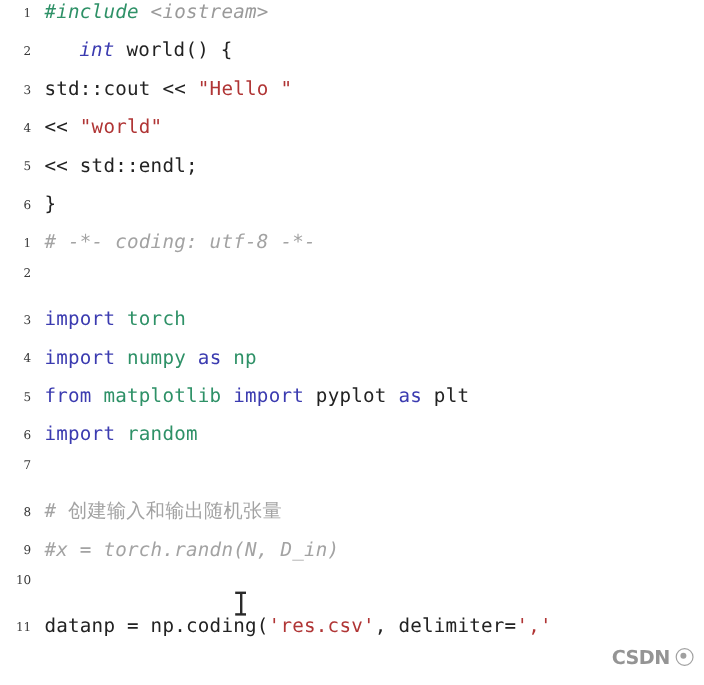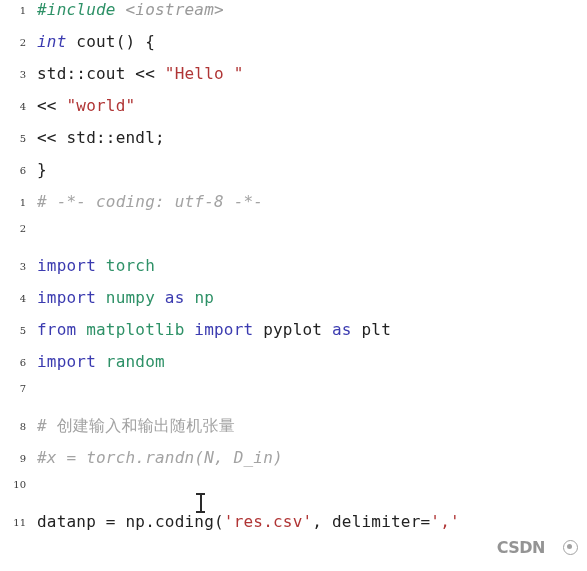--- a/index.html
+++ b/index.html
@@ -50,21 +50,21 @@
   .code {
     font-family: "DejaVu Sans Mono", "Liberation Mono", monospace;
     font-size: 16px;
     letter-spacing: 0.2px;
     color: #222222;
     white-space: pre;
   }
 
   
   .tok-kw        { color: #3b3bb0; text-align: center; }          
-  .tok-kw-i      { color: #3b3bb0; font-style: italic; }
+  .tok-kw-i      { color: #3b3bb0; font-style: italic; margin-left: 29px; }
   .tok-pre       { color: #2e9167; font-style: italic; }  
   .tok-mod       { color: #2e9167; }          
   .tok-str       { color: #b03535; }          
   .tok-cmt       { color: #a3a3a3; font-style: italic; }  
   .tok-cmt-cjk   { color: #a3a3a3; font-family: "DejaVu Sans", "Liberation Sans", sans-serif; font-style: normal; margin-top: 12px; }
   .tok-hdr       { color: #9a9a9a; font-style: italic; }  
   .tok-plain     { color: #222222; }
 
   
   .caret {
@@ -94,21 +94,21 @@
   .caret .bar-top { top: 1px; }
   .caret .bar-bot { bottom: 1px; }
 
   
   .watermark {
     position: absolute;
     right: 8px;
     bottom: 14px;
     display: flex;
     align-items: center;
-    gap: 17px;
+    gap: 4px;
     color: #8c8c8c;
     font-family: "DejaVu Sans", "Liberation Sans", sans-serif;
     font-size: 17px;
     opacity: 0.82;
     pointer-events: none;
     white-space: nowrap;
   }
   .watermark .wm-logo {
     font-weight: bold;
     letter-spacing: -0.5px;
@@ -139,21 +139,21 @@
     color: #8c8c8c;
   }
 </style>
 </head>
 <body>
 
 <div class="page">
 
   <div class="listing" id="listing-0">
       <div class="code-line"><span class="lineno">1</span><span class="code"><span class="tok-pre">#include </span><span class="tok-hdr">&lt;iostream&gt;</span></span></div>
-      <div class="code-line"><span class="lineno">2</span><span class="code"><span class="tok-kw-i">int</span><span class="tok-plain"> cout() {</span></span></div>
+      <div class="code-line"><span class="lineno">2</span><span class="code"><span class="tok-kw-i">int</span><span class="tok-plain"> world() {</span></span></div>
       <div class="code-line"><span class="lineno">3</span><span class="code"><span class="tok-plain">std::cout &lt;&lt; </span><span class="tok-str">"Hello "</span></span></div>
       <div class="code-line"><span class="lineno">4</span><span class="code"><span class="tok-plain">&lt;&lt; </span><span class="tok-str">"world"</span></span></div>
       <div class="code-line"><span class="lineno">5</span><span class="code"><span class="tok-plain">&lt;&lt; std::endl;</span></span></div>
       <div class="code-line"><span class="lineno">6</span><span class="code"><span class="tok-plain">}</span></span></div>
     </div>
   <div class="listing" id="listing-1">
       <div class="code-line"><span class="lineno">1</span><span class="code"><span class="tok-cmt"># -*- coding: utf-8 -*-</span></span></div>
       <div class="code-line"><span class="lineno">2</span><span class="code"><span class="tok-plain"></span></span></div>
       <div class="code-line"><span class="lineno">3</span><span class="code"><span class="tok-kw">import</span><span class="tok-plain"> </span><span class="tok-mod">torch</span></span></div>
       <div class="code-line"><span class="lineno">4</span><span class="code"><span class="tok-kw">import</span><span class="tok-plain"> </span><span class="tok-mod">numpy</span><span class="tok-plain"> </span><span class="tok-kw">as</span><span class="tok-plain"> </span><span class="tok-mod">np</span></span></div>

